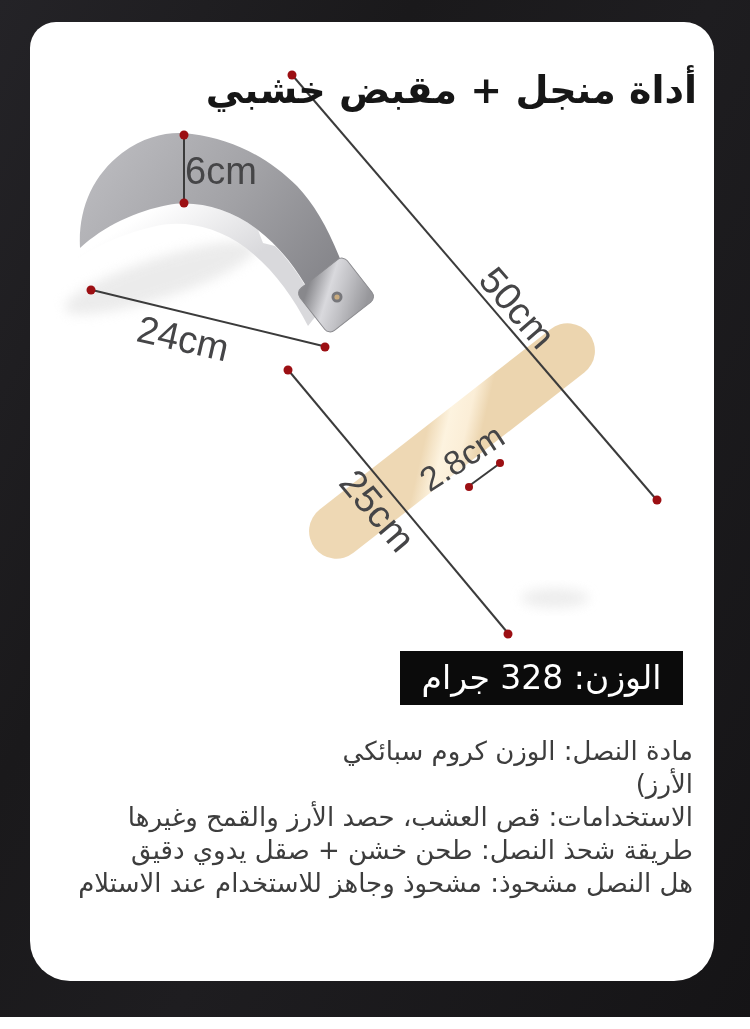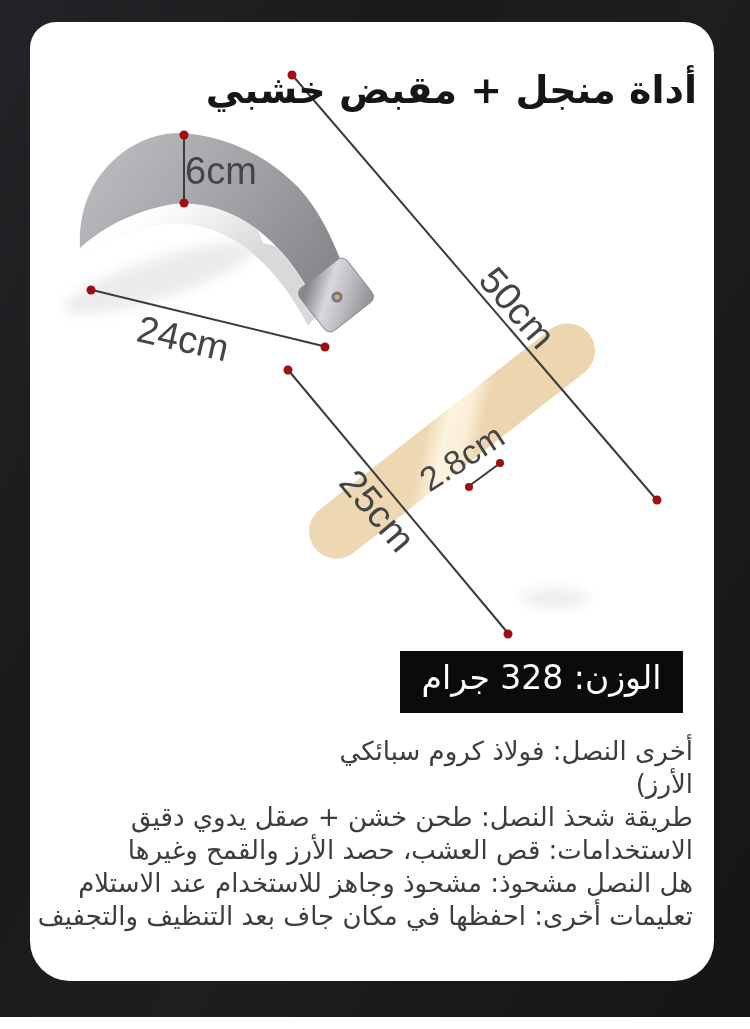--- a/index.html
+++ b/index.html
@@ -37,21 +37,21 @@
     position:absolute;
     font-family:"Liberation Sans", sans-serif;
     font-weight:400; color:#454547;
     white-space:nowrap;
     transform:translate(-50%,-50%) rotate(var(--r,0deg));
   }
   .dim-label.lg { font-size:38px; }
   .dim-label.md { font-size:34px; }
   .weight {
     position:absolute; left:400px; top:651px;
-    width:283px; height:62px;
+    width:283px; height:54px;
     background:#0b0b0b; color:#ffffff;
     direction:rtl; text-align:center;
     font-size:33px; line-height:54px;
     white-space:nowrap;
   }
   .specs {
     position:absolute; top:735px; right:57px;
     direction:rtl; text-align:right;
     font-size:26px; line-height:33px;
     color:#3d3d3d;
@@ -147,22 +147,21 @@
   <div class="dim-label lg" style="left:183px; top:339px; --r:13deg;">24cm</div>
   <div class="dim-label lg" style="left:517px; top:308px; --r:49deg;">50cm</div>
   <div class="dim-label md" style="left:462px; top:458px; --r:-33deg;">2.8cm</div>
   <div class="dim-label lg" style="left:377px; top:511px; --r:50deg;">25cm</div>
 
   <h1 class="title">أداة منجل + مقبض خشبي</h1>
 
   <div class="weight">الوزن: 328 جرام</div>
 
   <div class="specs">
-    <div class="spec-line">أخرى النصل: فولاذ كروم سبائكي</div>
+    <div class="spec-line">مادة النصل: الوزن كروم سبائكي</div>
     <div class="spec-line">الأرز)</div>
+    <div class="spec-line">الاستخدامات: قص العشب، حصد الأرز والقمح وغيرها</div>
     <div class="spec-line">طريقة شحذ النصل: طحن خشن + صقل يدوي دقيق</div>
-    <div class="spec-line">الاستخدامات: قص العشب، حصد الأرز والقمح وغيرها</div>
     <div class="spec-line">هل النصل مشحوذ: مشحوذ وجاهز للاستخدام عند الاستلام</div>
-    <div class="spec-line">تعليمات أخرى: احفظها في مكان جاف بعد التنظيف والتجفيف</div>
   </div>
 
   <div class="bottom-strip"></div>
 </div>
 
 </body></html>

